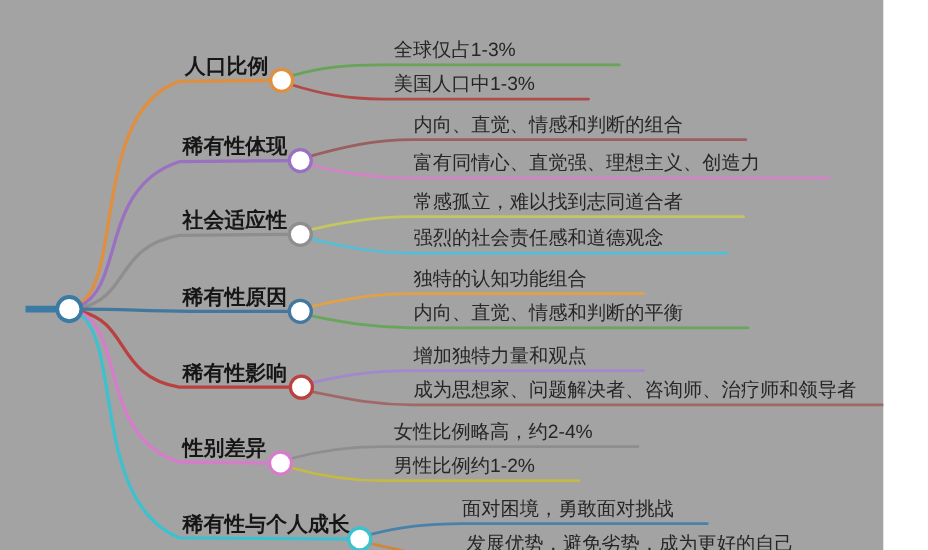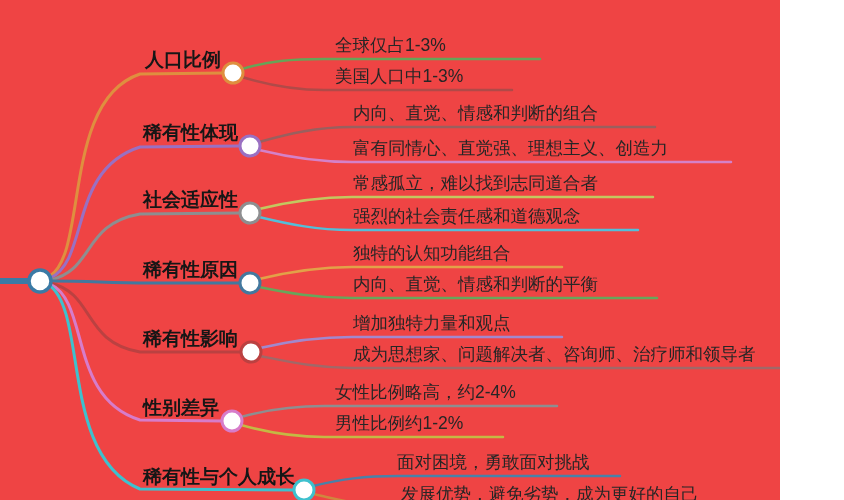--- a/index.html
+++ b/index.html
@@ -1,16 +1,16 @@
 <!DOCTYPE html>
 <html><head>
 <meta charset="utf-8">
 <style>
   html,body{margin:0;padding:0;background:#ffffff;}
-  .stage{position:relative;width:780px;height:500px;background:#ef4444;overflow:hidden;}
+  .stage{position:relative;width:780px;height:500px;background:#a3a3a3;overflow:hidden;padding-left:23px;}
   svg{display:block;}
   .trunk{stroke-width:6;stroke-linecap:butt;}
   .branch{fill:none;stroke-width:3;stroke-linecap:round;}
   .child{fill:none;stroke-width:2.5;stroke-linecap:round;}
   .node{fill:#ffffff;stroke-width:3;}
   .root-node{fill:#ffffff;stroke-width:3.5;}
   .topic{font-family:"Liberation Sans",sans-serif;font-size:19px;font-weight:700;fill:#161616;}
   .sub{font-family:"Liberation Sans",sans-serif;font-size:17.5px;font-weight:400;fill:#262626;}
 </style>
 </head>

